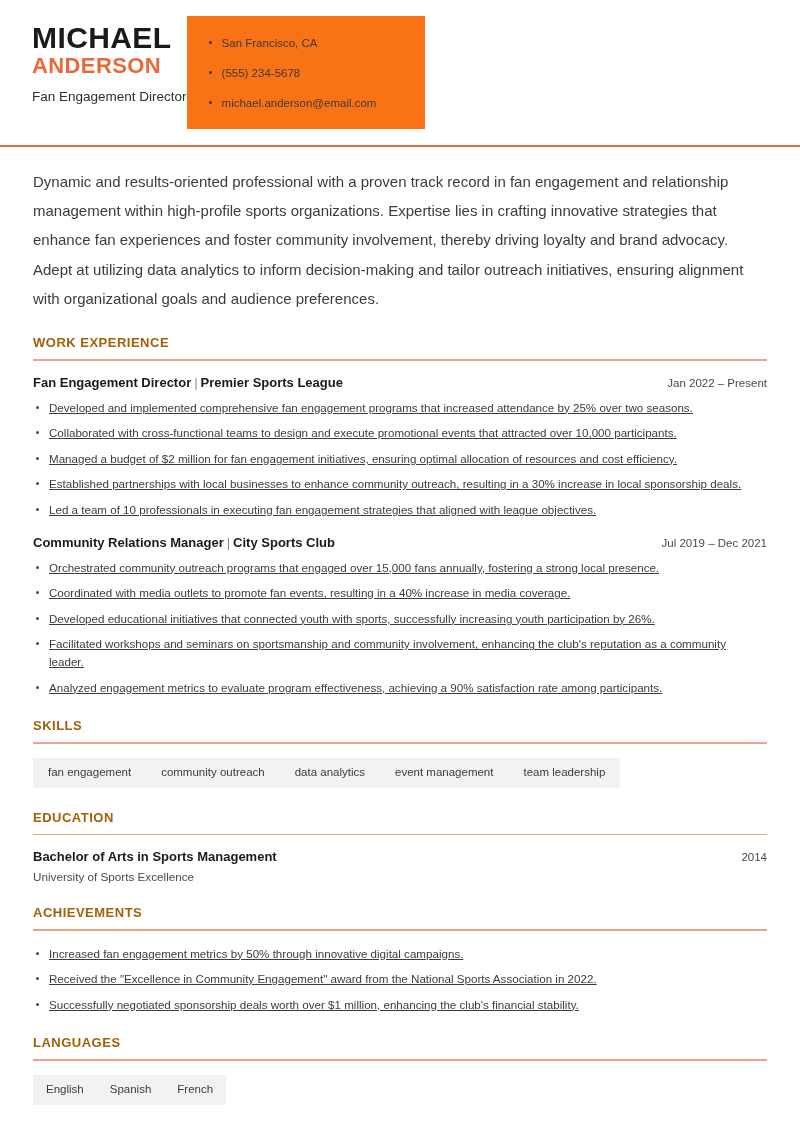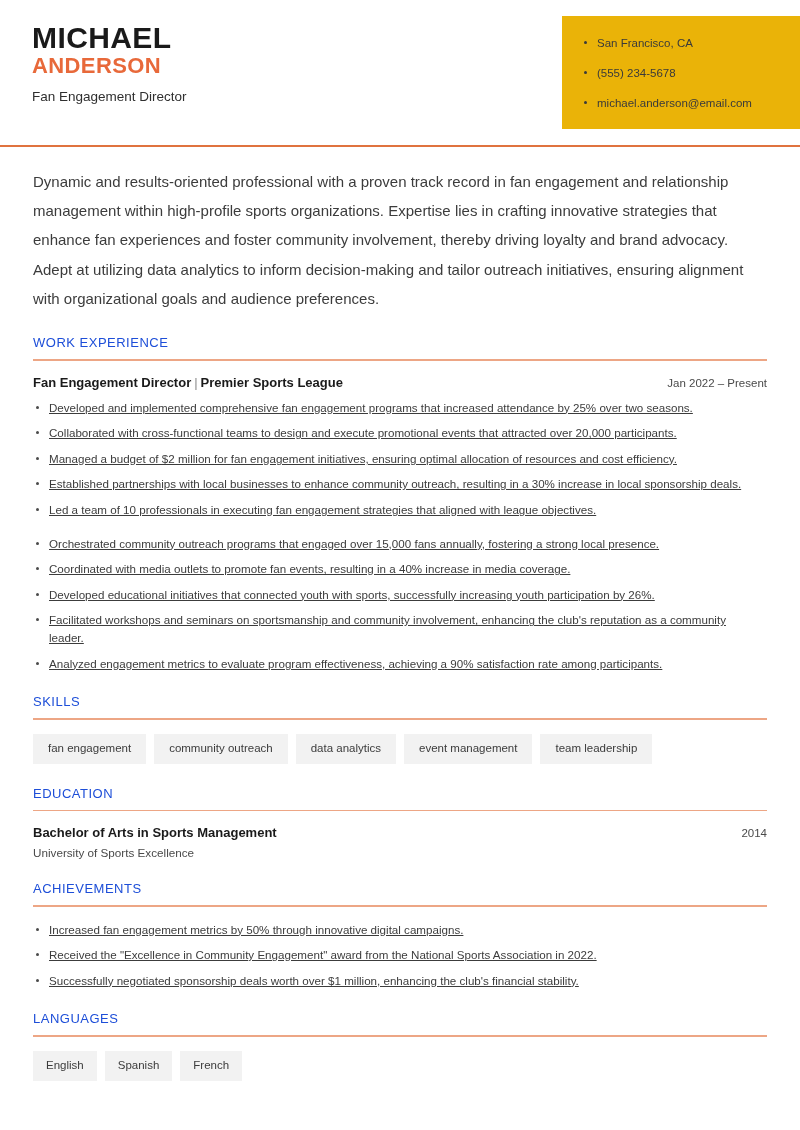--- a/index.html
+++ b/index.html
@@ -12,21 +12,20 @@
     min-height: 1130px;
     font-family: "Liberation Sans", sans-serif;
     color: #333333;
     -webkit-font-smoothing: antialiased;
   }
 
   
   .header {
     display: flex;
     align-items: flex-start;
-    justify-content: space-between;
     padding: 0;
     border-bottom: 2px solid #E0733F;
   }
   .header-left {
     padding: 22px 0 18px 32px;
     flex: 0 0 auto;
   }
   .name-first {
     font-size: 30px;
     font-weight: bold;
@@ -43,21 +42,21 @@
     color: #E8693A;
     text-transform: uppercase;
   }
   .job-title {
     margin-top: 11px;
     font-size: 13.5px;
     color: #2f2f2f;
     font-weight: normal;
   }
   .contact-box {
-    background: #eab308;
+    background: #f97316;
     width: 238px;
     box-sizing: border-box;
     padding: 20px 16px 18px 22px;
     margin-top: 16px;
     margin-bottom: 16px;
     flex: 0 0 auto;
   }
   .contact-list {
     list-style: none;
     margin: 0;
@@ -91,22 +90,22 @@
     font-size: 15px;
     line-height: 1.95;
     color: #3c3c3c;
     margin: 20px 0 0 0;
     padding-right: 14px;
   }
 
   .section { margin-top: 22px; }
   .section-title {
     font-size: 13px;
-    font-weight: normal;
-    color: #1d4ed8;
+    font-weight: bold;
+    color: #a16207;
     letter-spacing: 0.5px;
     text-transform: uppercase;
     margin: 0 0 9px 0;
   }
   .section-rule {
     height: 1.5px;
     background: #EDA685;
     width: 100%;
     margin-bottom: 14px;
   }
@@ -162,21 +161,20 @@
     top: 7px;
     width: 3px;
     height: 3px;
     border-radius: 50%;
     background: #4a4a4a;
   }
 
   .pill-row {
     display: flex;
     flex-wrap: wrap;
-    gap: 8px;
   }
   .pill {
     background: #F2F2F2;
     color: #3c3c3c;
     font-size: 11.5px;
     padding: 8px 15px;
     line-height: 1.2;
     white-space: nowrap;
   }
   .pill-sm { padding: 8px 13px; }
@@ -215,28 +213,34 @@
 
     <div class="entry">
       <div class="entry-head">
         <div class="entry-title">
           <span>Fan Engagement Director</span><span class="entry-sep">|</span><span>Premier Sports League</span>
         </div>
         <div class="entry-date">Jan 2022 – Present</div>
       </div>
       <ul class="bullets">
         <li>Developed and implemented comprehensive fan engagement programs that increased attendance by 25% over two seasons.</li>
-        <li>Collaborated with cross-functional teams to design and execute promotional events that attracted over 20,000 participants.</li>
+        <li>Collaborated with cross-functional teams to design and execute promotional events that attracted over 10,000 participants.</li>
         <li>Managed a budget of $2 million for fan engagement initiatives, ensuring optimal allocation of resources and cost efficiency.</li>
         <li>Established partnerships with local businesses to enhance community outreach, resulting in a 30% increase in local sponsorship deals.</li>
         <li>Led a team of 10 professionals in executing fan engagement strategies that aligned with league objectives.</li>
       </ul>
     </div>
 
     <div class="entry">
+      <div class="entry-head">
+        <div class="entry-title">
+          <span>Community Relations Manager</span><span class="entry-sep">|</span><span>City Sports Club</span>
+        </div>
+        <div class="entry-date">Jul 2019 – Dec 2021</div>
+      </div>
       <ul class="bullets">
         <li>Orchestrated community outreach programs that engaged over 15,000 fans annually, fostering a strong local presence.</li>
         <li>Coordinated with media outlets to promote fan events, resulting in a 40% increase in media coverage.</li>
         <li>Developed educational initiatives that connected youth with sports, successfully increasing youth participation by 26%.</li>
         <li>Facilitated workshops and seminars on sportsmanship and community involvement, enhancing the club's reputation as a community leader.</li>
         <li>Analyzed engagement metrics to evaluate program effectiveness, achieving a 90% satisfaction rate among participants.</li>
       </ul>
     </div>
   </div>
 

